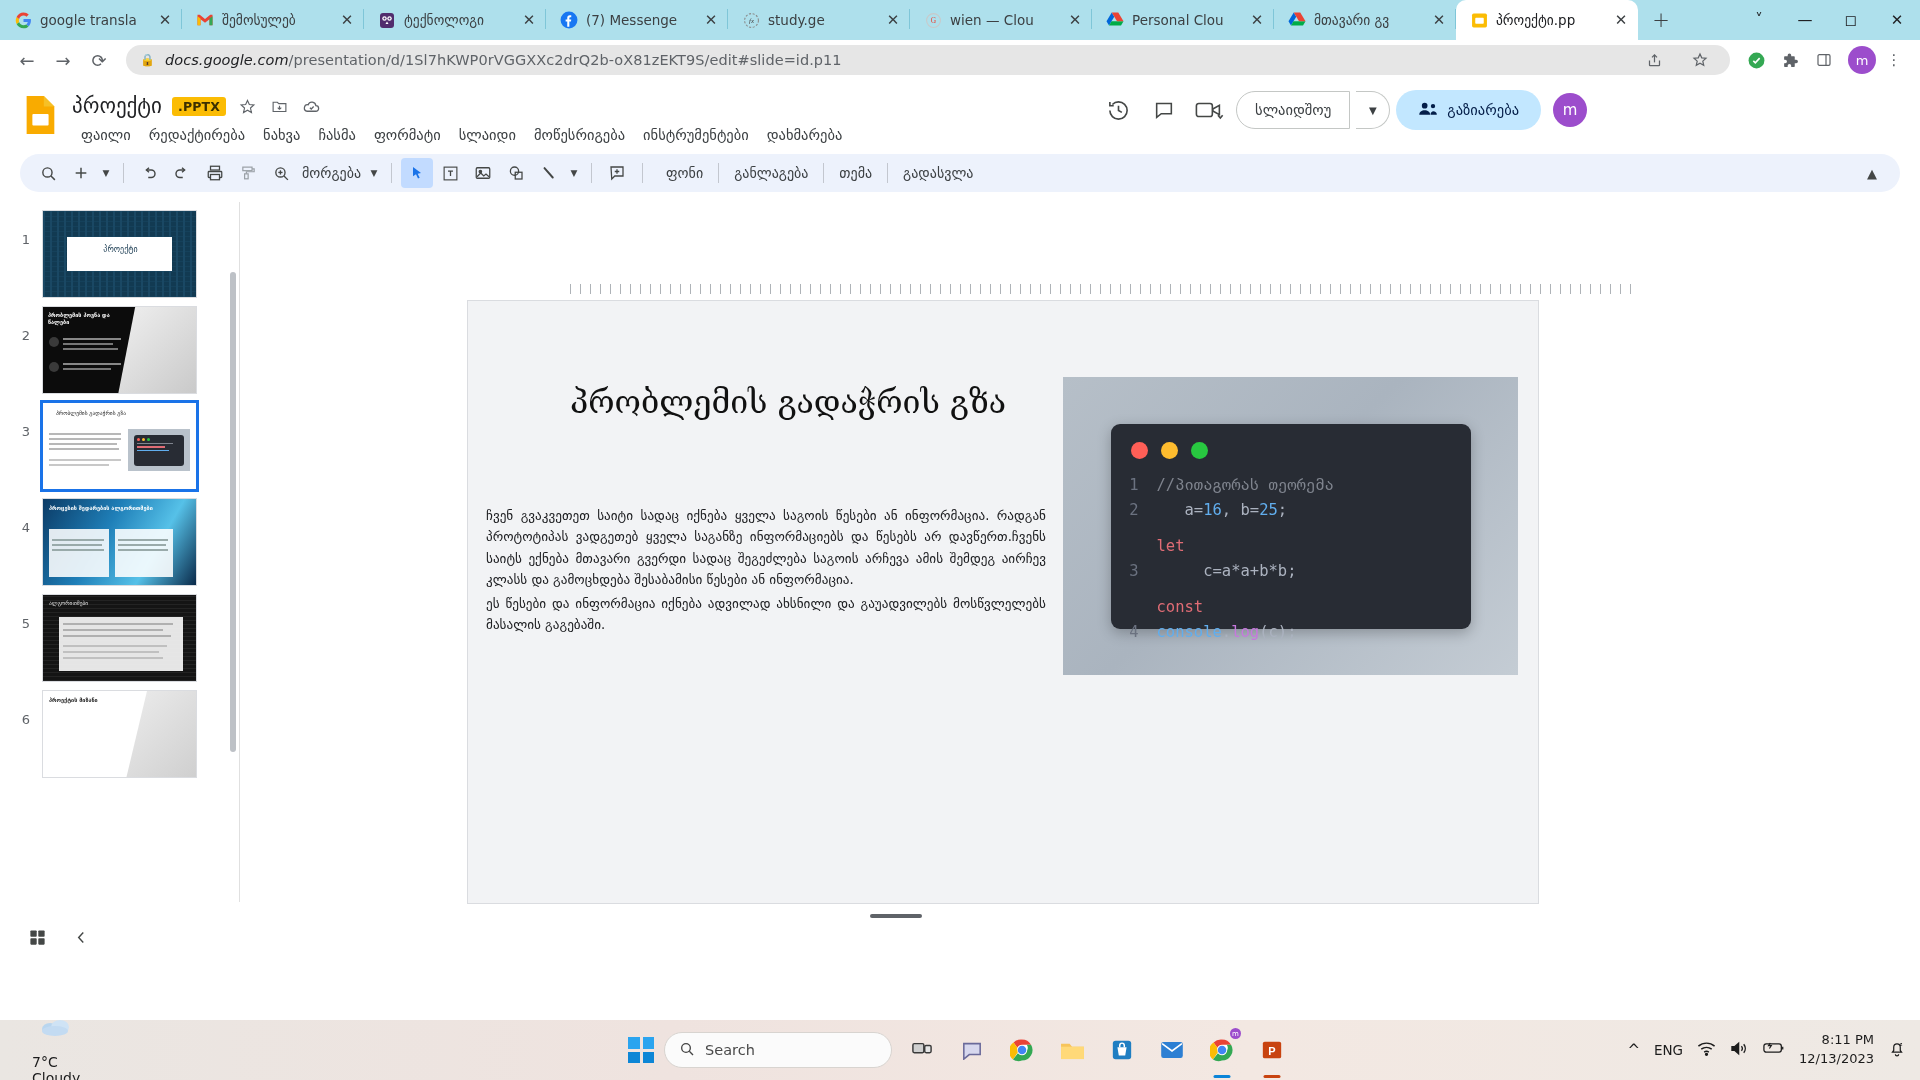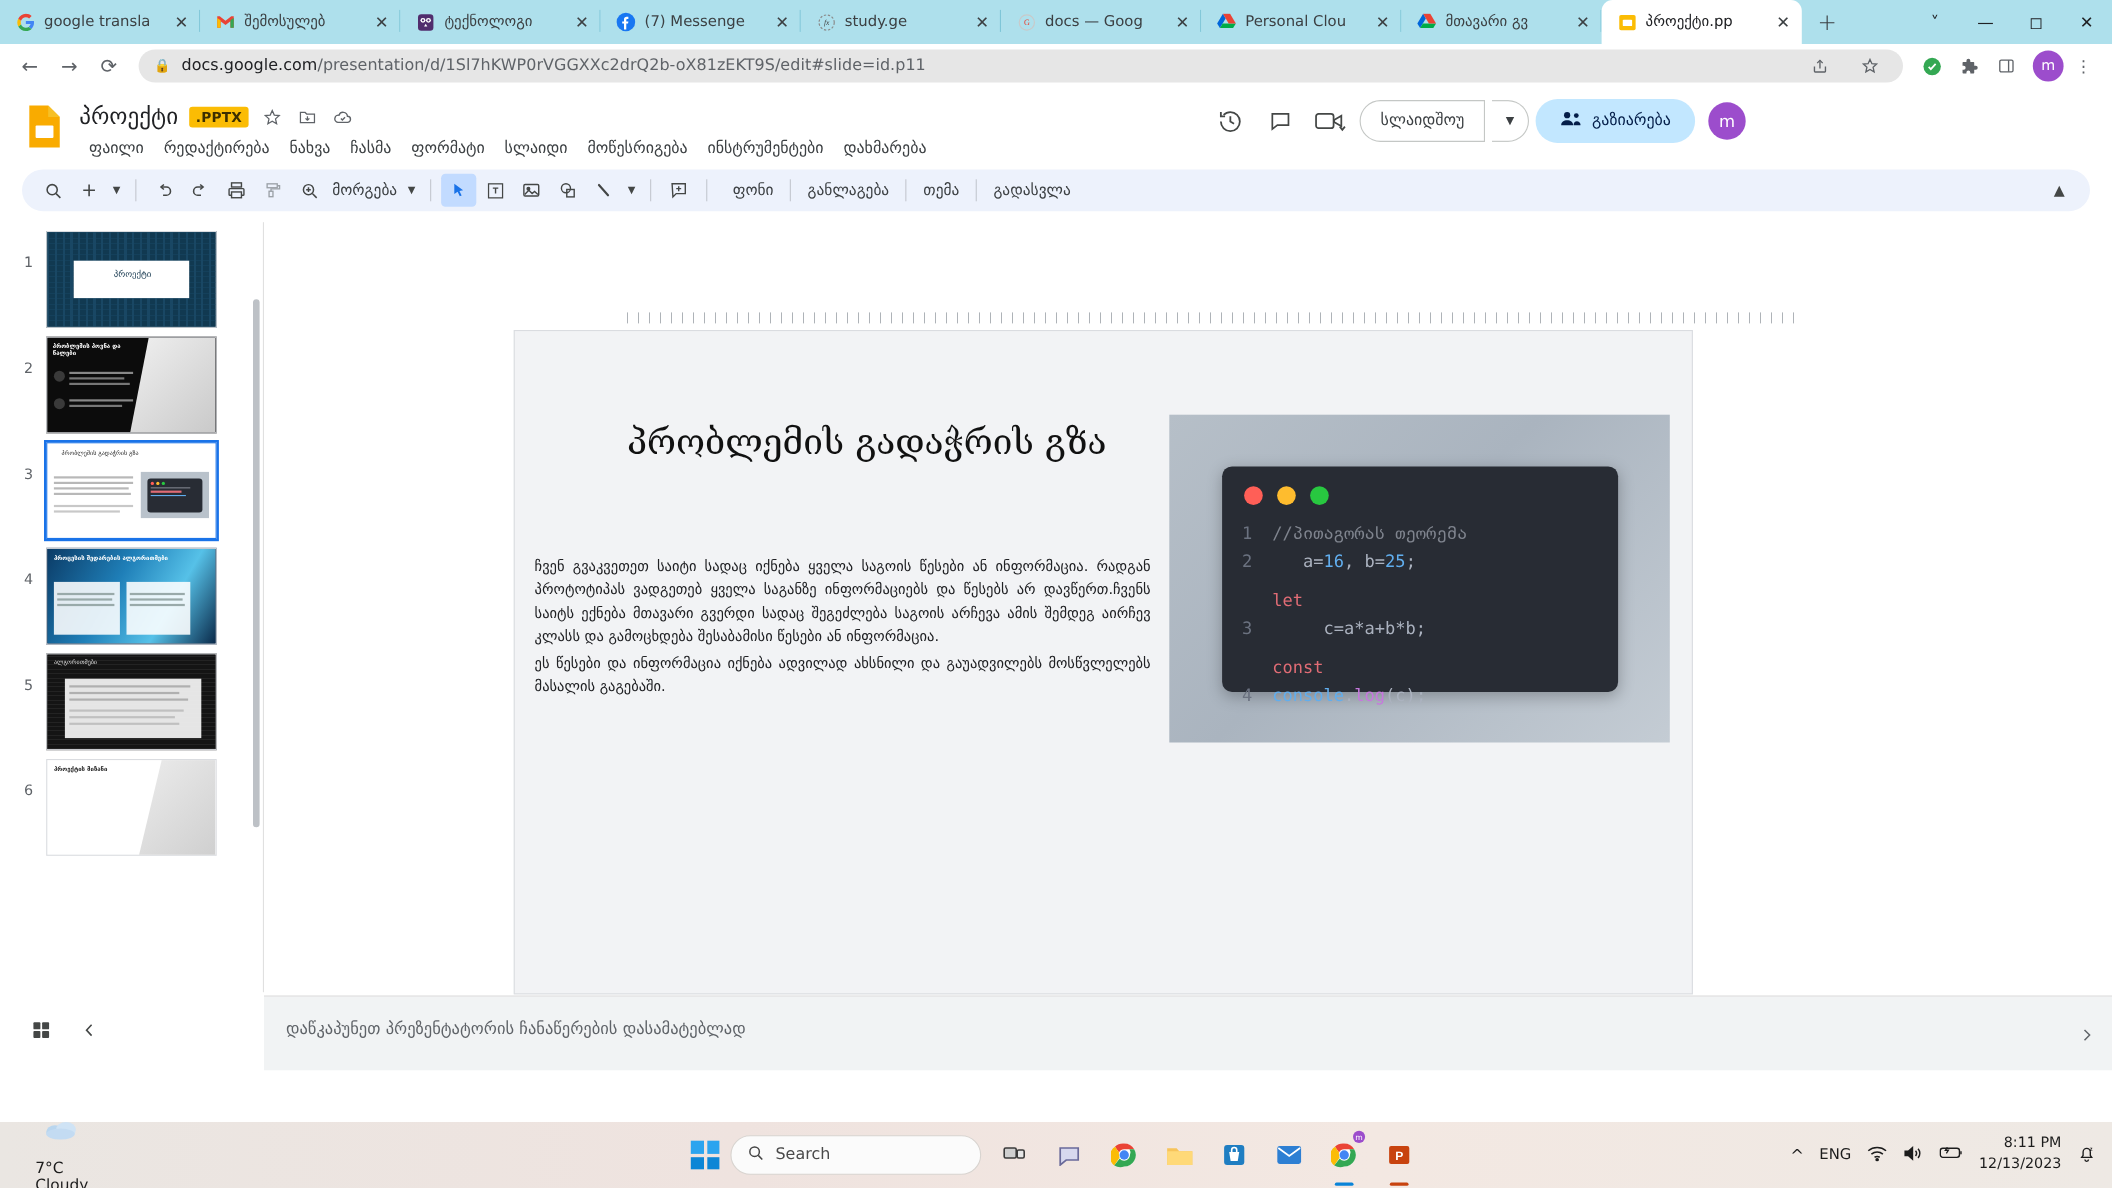--- a/index.html
+++ b/index.html
@@ -57,21 +57,21 @@
   }
   .navbtn { width:34px; height:34px; display:flex; align-items:center; justify-content:center;
             color:#5f6368; font-size:18px; }
   .urlbox {
     flex:1; height:30px; margin:0 8px; border-radius:16px; background:#e6e6e6;
     display:flex; align-items:center; padding:0 14px; gap:10px;
     font-size:14.5px; color:#202124;
   }
   .urlbox .lock { font-size:12px; color:#5f6368; }
   .urlbox .urltext { letter-spacing:0.05px; }
-  .urlbox .urltext .host { color:#202124; }
+  .urlbox .urltext .host { color:#202124;font-style:italic; }
   .urlbox .urltext .path { color:#5f6368; }
   .omni-right { display:flex; align-items:center; gap:2px; }
   .omni-icon { width:32px; height:32px; display:flex; align-items:center; justify-content:center;
                color:#5f6368; font-size:15px; }
   .avatar-circ {
     width:28px; height:28px; border-radius:50%; background:#9c4dcc; color:#fff;
     display:flex; align-items:center; justify-content:center; font-size:13px; margin-left:6px;
   }
 
   
@@ -325,21 +325,21 @@
       <span class="tab-sep"></span>
     </div>
 
     <div class="tab">
       <span class="tab-favicon">
         <svg width="17" height="17" viewBox="0 0 32 32">
             <circle cx="16" cy="16" r="13" fill="none" stroke="#c9c9c9" stroke-width="2"></circle>
             <text x="16" y="21" font-size="14" text-anchor="middle" fill="#EA4335" font-family="serif">G</text>
           </svg>
       </span>
-      <span class="tab-title">docs — Goog</span>
+      <span class="tab-title">wien — Clou</span>
       <span class="tab-close">✕</span>
       <span class="tab-sep"></span>
     </div>
 
     <div class="tab">
       <span class="tab-favicon">
         <svg width="18" height="16" viewBox="0 0 36 32">
             <path fill="#0066DA" d="M6 27l-5-8.5L11.5 1l5 8.6z"></path>
             <path fill="#00AC47" d="M6 27h24l5-8.5H11z"></path>
             <path fill="#EA4335" d="M35 18.5L24.5 1h-13l10.5 17.5z"></path>
@@ -768,28 +768,20 @@
           <rect x="13" y="13" width="8" height="8" rx="1"></rect>
         </svg>
     </span>
     <span class="blc">
       <svg width="17" height="17" viewBox="0 0 24 24" fill="none" stroke="#444746" stroke-width="2">
           <path d="M14.5 5L8 12l6.5 7"></path>
         </svg>
     </span>
   </div>
 
-  <div class="notes-bar">
-    <div class="notes-text">დაწკაპუნეთ პრეზენტატორის ჩანაწერების დასამატებლად</div>
-    <div class="notes-expand">
-      <svg width="16" height="16" viewBox="0 0 24 24" fill="none" stroke="#5f6368" stroke-width="2">
-          <path d="M9 5l7 7-7 7"></path>
-        </svg>
-    </div>
-  </div>
 </div>
 
 <div id="taskbar">
   <div class="weather">
     <span>
       <svg width="34" height="24" viewBox="0 0 34 24">
           <ellipse cx="11" cy="15" rx="8" ry="6" fill="#b9d6ef"></ellipse>
           <ellipse cx="21" cy="13" rx="9" ry="7" fill="#cfe3f5"></ellipse>
           <ellipse cx="16" cy="17" rx="13" ry="5" fill="#c3dbf2"></ellipse>
         </svg>

